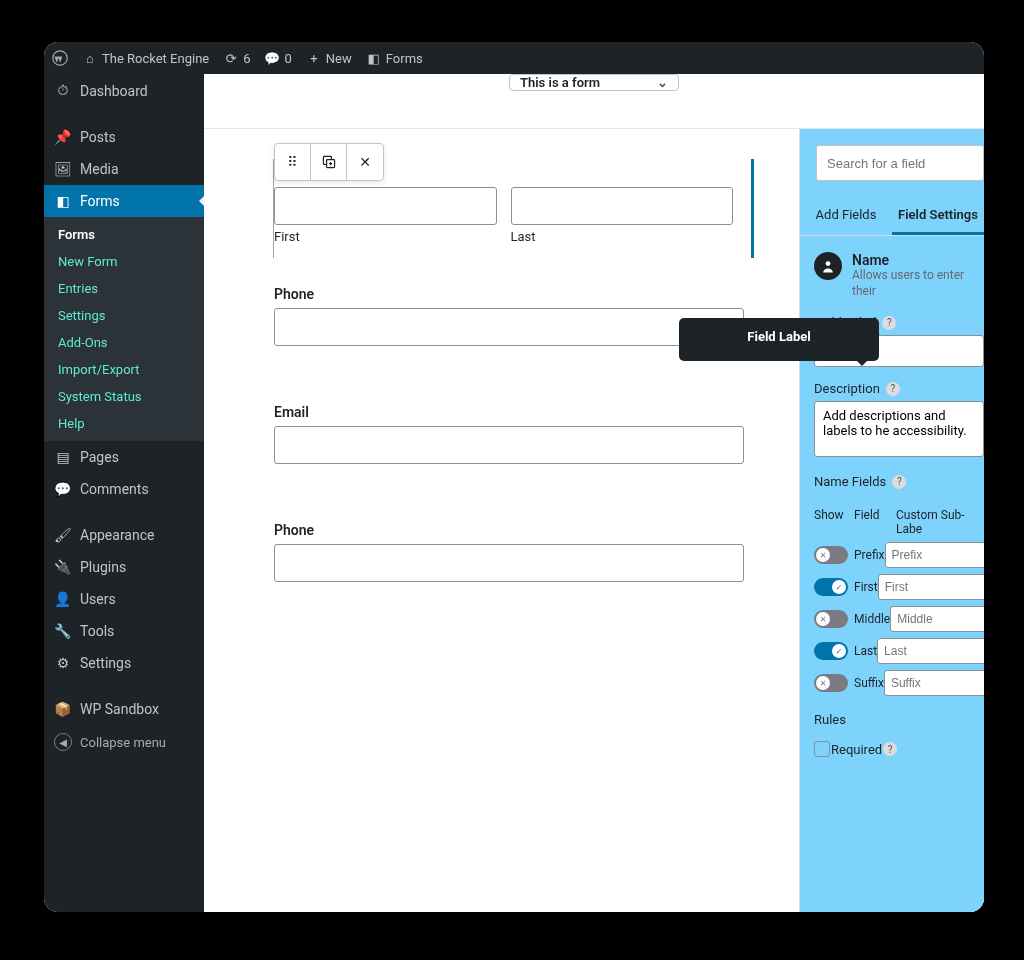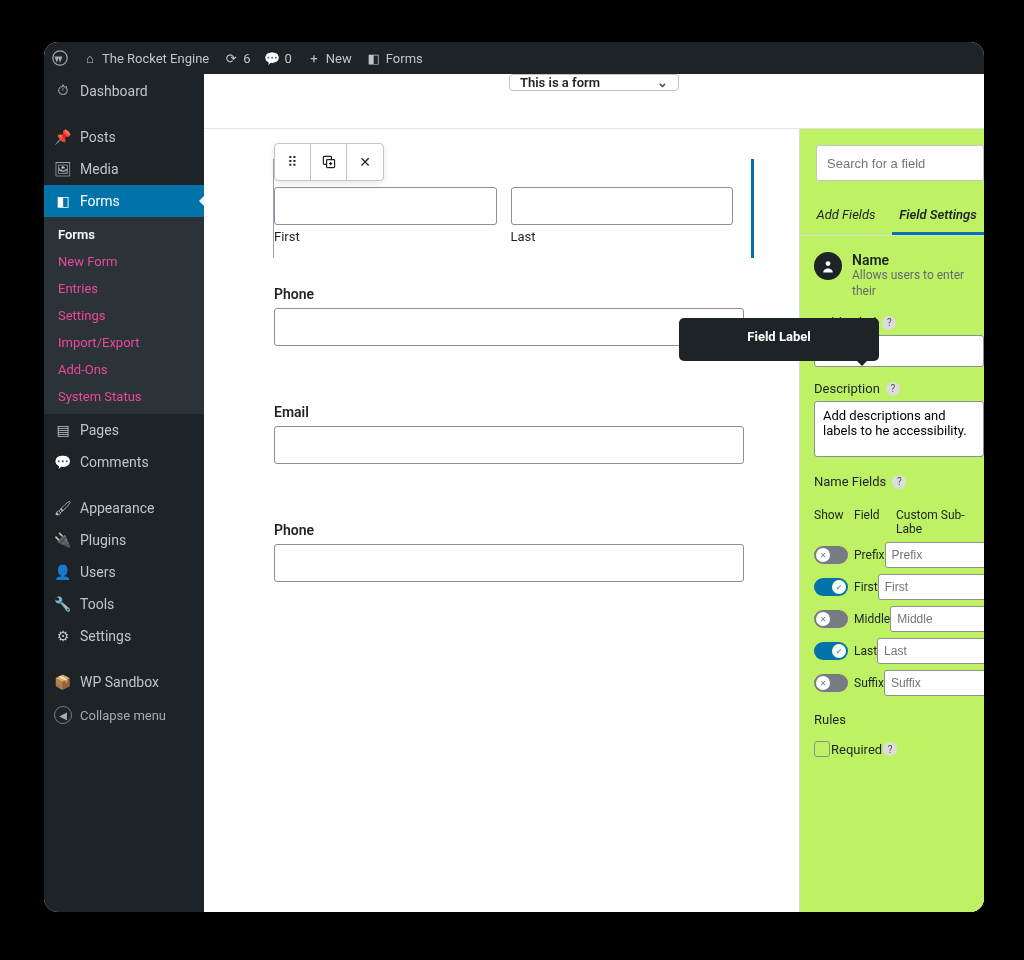--- a/index.html
+++ b/index.html
@@ -11,21 +11,21 @@
   .adminbar .ab-item { display: flex; align-items: center; gap: 4px; cursor: pointer; }
   .adminbar .ab-icon { width: 16px; height: 16px; display: inline-flex; align-items: center; justify-content: center; }
 
   
   .adminmenu { position: absolute; top: 32px; left: 0; width: 160px; bottom: 0; background: #1d2327; color: #c3c4c7; font-size: 14px; overflow-y: auto; }
   .menu-item { display: flex; align-items: center; gap: 8px; padding: 8px 10px; cursor: pointer; }
   .menu-item .mi-icon { width: 18px; display: inline-flex; align-items: center; justify-content: center; }
   .menu-item.current { background: #0073aa; color: #fff; position: relative; }
   .menu-item.current::after { content: ""; position: absolute; right: -1px; top: 50%; width: 0; height: 0; border: 6px solid transparent; border-right-color: #f0f0f1; transform: translateY(-50%); }
   .submenu { background: #2c3338; padding: 4px 0; }
-  .submenu .sub-item { padding: 6px 10px 6px 14px; font-size: 13px; color: #ec4899; cursor: pointer; }
+  .submenu .sub-item { padding: 6px 10px 6px 14px; font-size: 13px; color: #5eead4; cursor: pointer; }
   .submenu .sub-item.current { color: #fff; font-weight: 600; }
   .menu-separator { height: 14px; }
   .collapse { display:flex; align-items:center; gap:8px; padding:8px 10px; color:#a7aaad; font-size:13px; cursor:pointer;}
   .collapse .ci { width:18px;height:18px;border:1px solid #787c82; border-radius:50%; display:flex;align-items:center;justify-content:center;font-size:10px;}
 
   
   .main { position: absolute; top: 32px; left: 160px; right: 0; bottom: 0; background: #f0f0f1; display: flex; flex-direction: column; }
   .toolbar { height: 55px; background: #fff; border-bottom: 1px solid #e5e5e5; display: flex; align-items: center; padding: 0 14px; gap: 20px; flex-direction: column; }
   .form-select { display:flex;align-items:center;justify-content:space-between; width:170px; height:34px; border:1px solid #c3c4c7; border-radius:4px; padding:0 10px; font-size:13px; font-weight:600; color:#1d2327; cursor:pointer;}
   .tool-vsep { width:1px;height:55px;background:#e5e5e5;margin:0 6px;}
@@ -46,24 +46,24 @@
   .sub-in { flex:1; }
   .text-input { width:100%; height:38px; border:1px solid #8c8f94; border-radius:3px; padding:0 8px; font-size:14px; }
   .sub-label { font-size:13px; color:#1d2327; margin-top:4px; }
   .field-desc { font-size:13px;color:#50575e;margin-top:6px;}
 
   .plain-field .fl { font-size:14px;font-weight:600;color:#1d2327;margin-bottom:6px;}
   .plain-field .text-input { max-width:470px; }
   .plain-field { margin-bottom:58px; }
 
   
-  .rightbar { width:185px; border-left:1px solid #dcdcde; background:#bef264; display:flex;flex-direction:column; font-size:13px; color:#1d2327; position:relative; }
+  .rightbar { width:185px; border-left:1px solid #dcdcde; background:#7dd3fc; display:flex;flex-direction:column; font-size:13px; color:#1d2327; position:relative; }
   .search-wrap { padding:16px 0 16px 16px; }
   .search-input { width:100%; height:36px; border:1px solid #c3c4c7; border-radius:3px; padding:0 10px; font-size:13px; }
-  .rtabs { display:flex; border-bottom:1px solid #dcdcde;font-style:italic; }
+  .rtabs { display:flex; border-bottom:1px solid #dcdcde; }
   .rtab { flex:1; text-align:center; padding:10px 4px; font-size:13px; cursor:pointer; color:#1d2327; }
   .rtab.active { border-bottom:3px solid #0073aa; font-weight:600; }
 
   .field-type { display:flex; gap:10px; padding:16px 0 16px 14px; align-items:flex-start; }
   .field-type .ft-icon { width:28px;height:28px;border-radius:50%;background:#1d2327;color:#fff;display:flex;align-items:center;justify-content:center;flex-shrink:0;}
   .field-type .ft-name { font-size:14px;font-weight:600;}
   .field-type .ft-desc { font-size:12px;color:#646970;line-height:1.3;}
 
   .setgrp { padding:0 0 0 14px; margin-bottom:14px; position:relative;}
   .setlbl { font-size:13px;font-weight:400;color:#1d2327;margin-bottom:5px;display:flex;align-items:center;gap:6px;}
@@ -147,23 +147,24 @@
       </div>
     <div class="menu-item current">
         <span class="mi-icon">◧</span>
         <span>Forms</span>
       </div>
     <div class="submenu">
       <div class="sub-item current">Forms</div>
       <div class="sub-item">New Form</div>
       <div class="sub-item">Entries</div>
       <div class="sub-item">Settings</div>
+      <div class="sub-item">Add-Ons</div>
       <div class="sub-item">Import/Export</div>
-      <div class="sub-item">Add-Ons</div>
       <div class="sub-item">System Status</div>
+      <div class="sub-item">Help</div>
     </div>
     <div class="menu-item">
         <span class="mi-icon">▤</span>
         <span>Pages</span>
       </div>
     <div class="menu-item">
         <span class="mi-icon">💬</span>
         <span>Comments</span>
       </div>
     <div class="menu-separator"></div>

